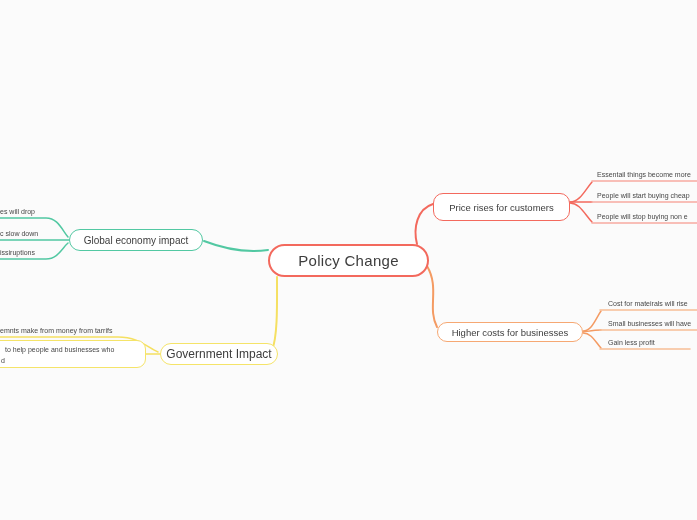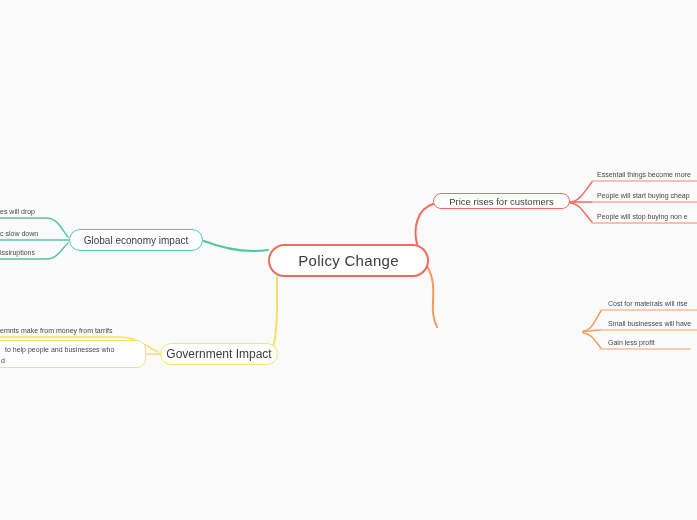--- a/index.html
+++ b/index.html
@@ -26,21 +26,21 @@
     position:absolute;display:flex;align-items:center;justify-content:center;
     background:#ffffff;box-sizing:border-box;white-space:nowrap;color:var(--text);
     z-index:2;
   }
   #root-node{left:268px;top:244px;width:161px;height:33px;
     border:2.5px solid var(--red);border-radius:17px;font-size:15px;font-weight:500;letter-spacing:.3px;}
   #global-node{left:69px;top:229px;width:134px;height:22px;
     border:1.5px solid var(--teal);border-radius:11px;font-size:10px;}
   #gov-node{left:160px;top:343px;width:118px;height:22px;
     border:1.5px solid var(--yellow);border-radius:11px;font-size:12px;}
-  #price-node{left:433px;top:193px;width:137px;height:16px;
+  #price-node{left:433px;top:193px;width:137px;height:28px;
     border:1.5px solid var(--red);border-radius:10px;font-size:9.5px;}
   #higher-node{left:437px;top:322px;width:146px;height:20px;
     border:1.5px solid var(--orange);border-radius:10px;font-size:9.5px;}
 
   .leaf{position:absolute;font-size:7px;line-height:9px;color:var(--leaf-text);white-space:nowrap;z-index:1;}
   #t-leaf1{left:0;top:207px;}
   #t-leaf2{left:0;top:229px;}
   #t-leaf3{left:0;top:248px;}
   #y-leaf1{left:0;top:326px;}
   #r-leaf1{left:597px;top:170px;}
@@ -94,20 +94,23 @@
 
   <div class="node" id="global-node">
     <span>Global economy impact</span>
   </div>
   <div class="node" id="gov-node">
     <span>Government Impact</span>
   </div>
   <div class="node" id="price-node">
     <span>Price rises for customers</span>
   </div>
+  <div class="node" id="higher-node">
+    <span>Higher costs for businesses</span>
+  </div>
 
   <div class="leaf" id="t-leaf1">es will drop</div>
   <div class="leaf" id="t-leaf2">c slow down</div>
   <div class="leaf" id="t-leaf3">issiruptions</div>
 
   <div class="leaf" id="y-leaf1">emnts make from money from tarrifs</div>
   <div id="help-node">
     <span class="l1">to help people and businesses who</span>
     <span class="l2">d</span>
   </div>

